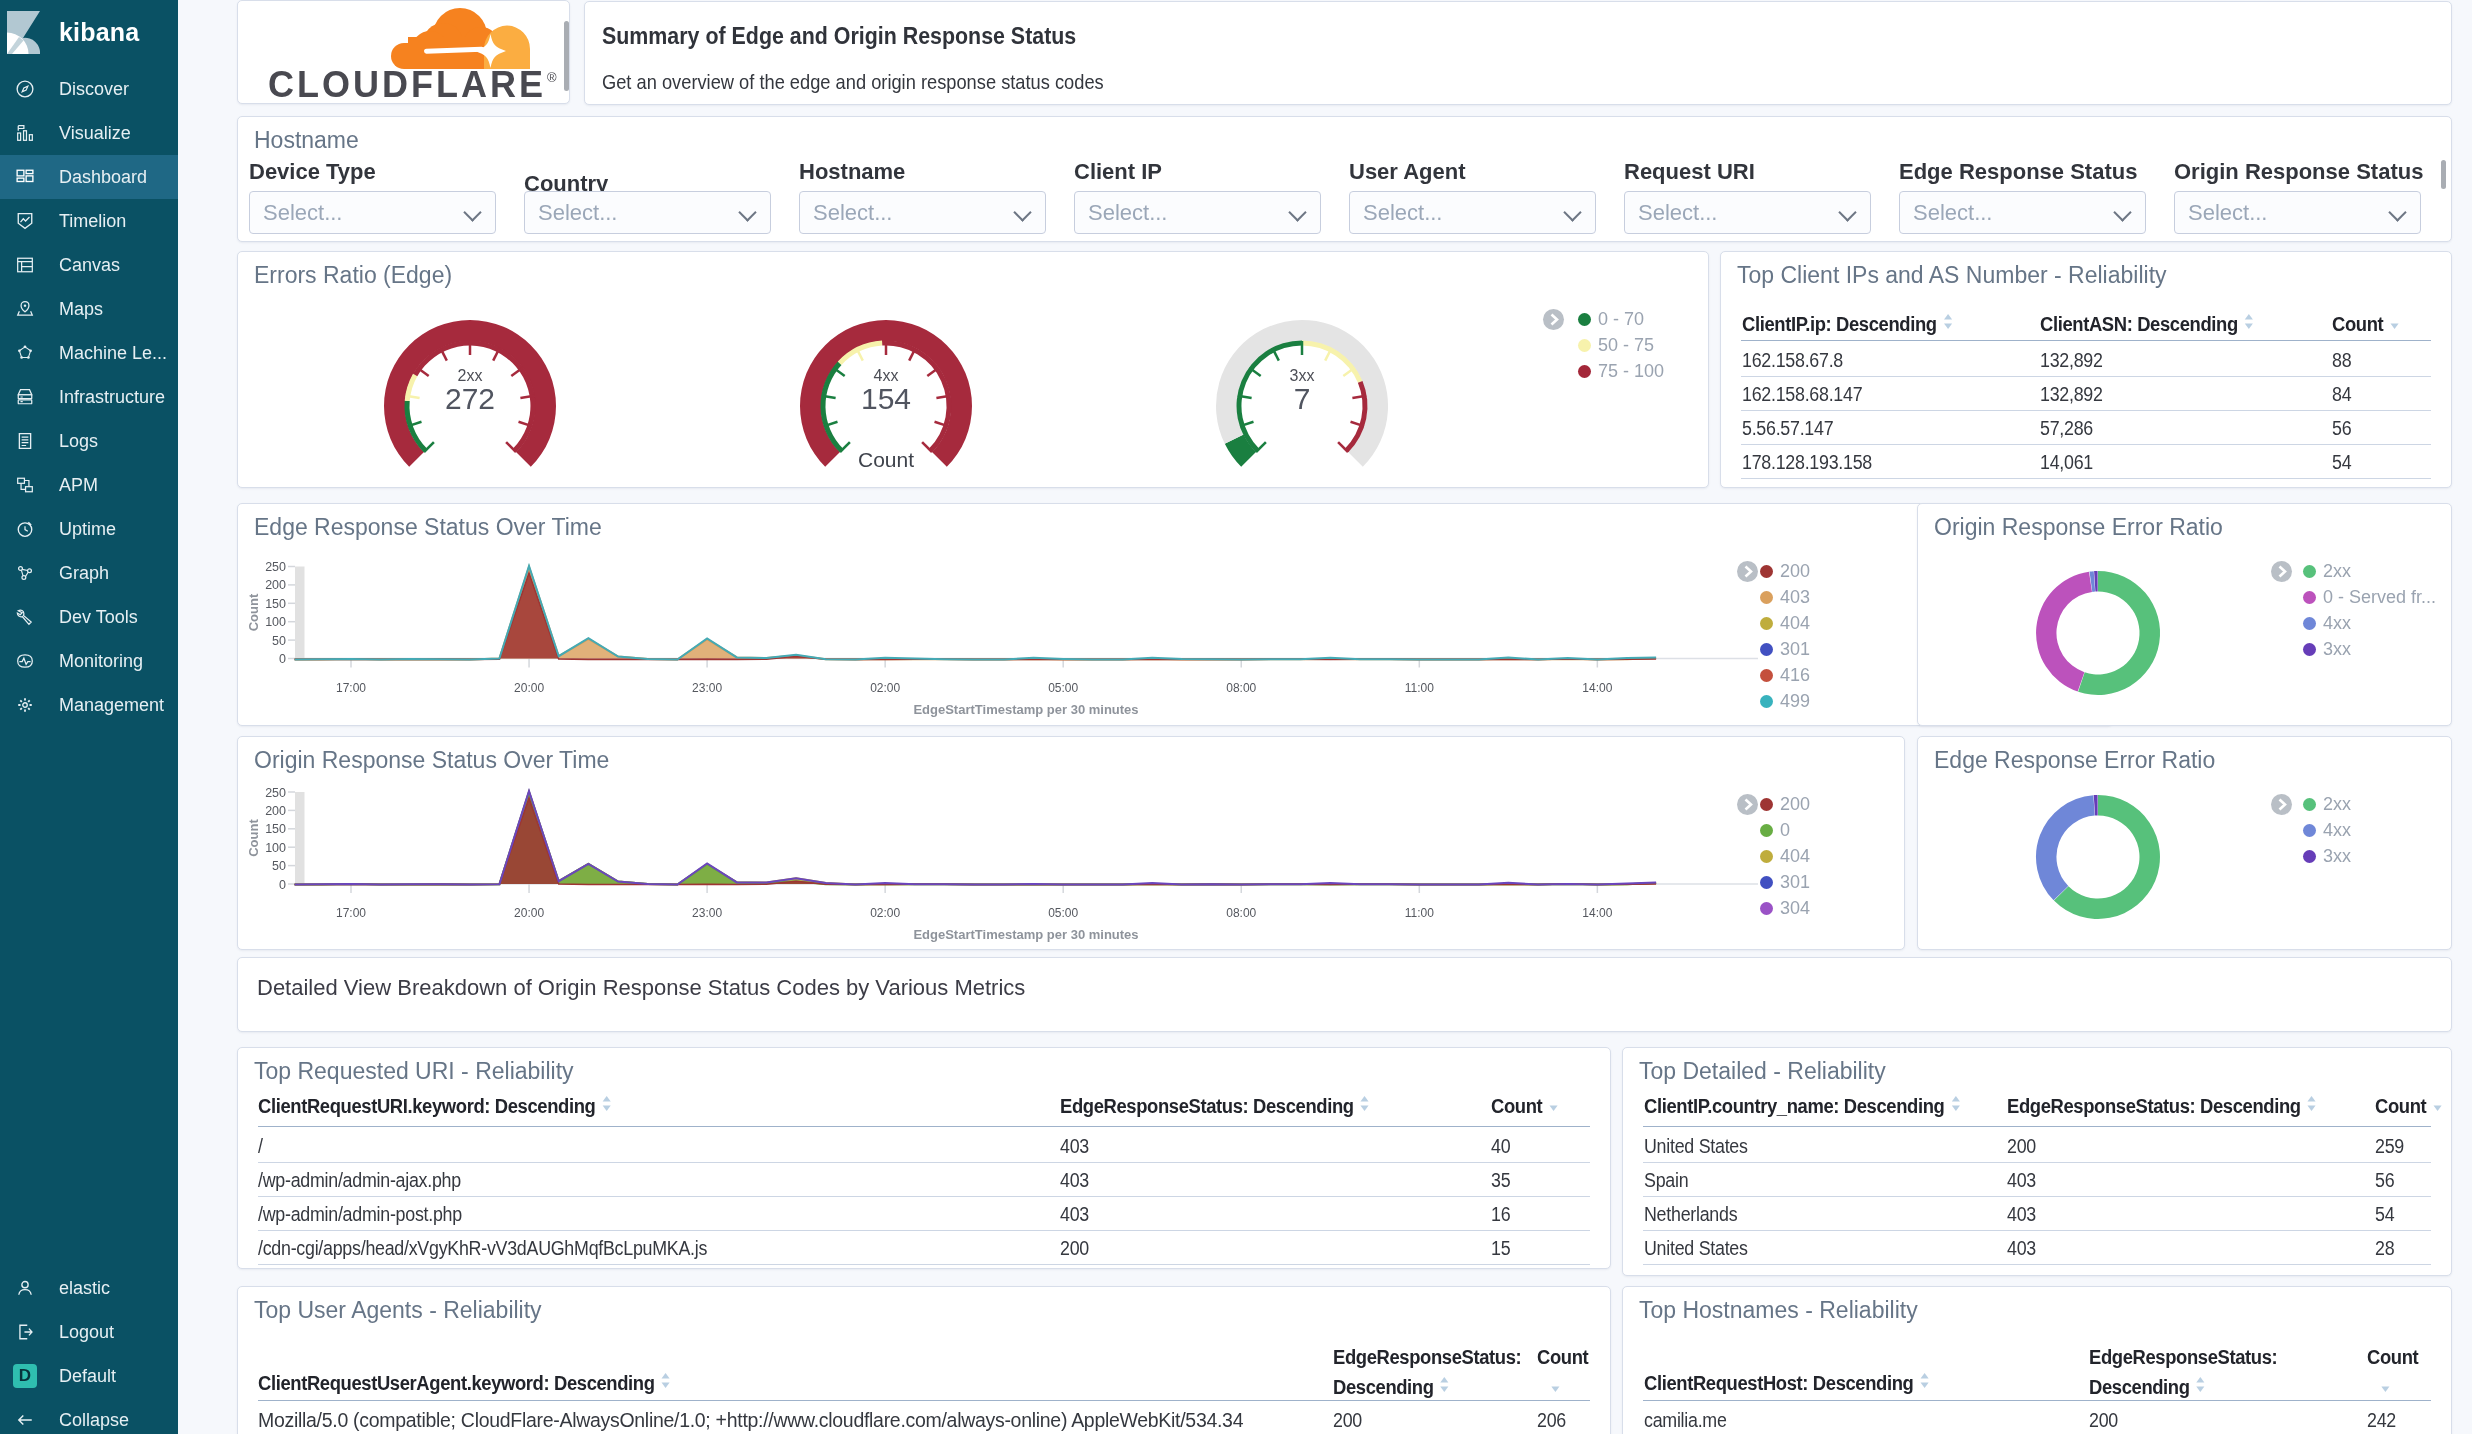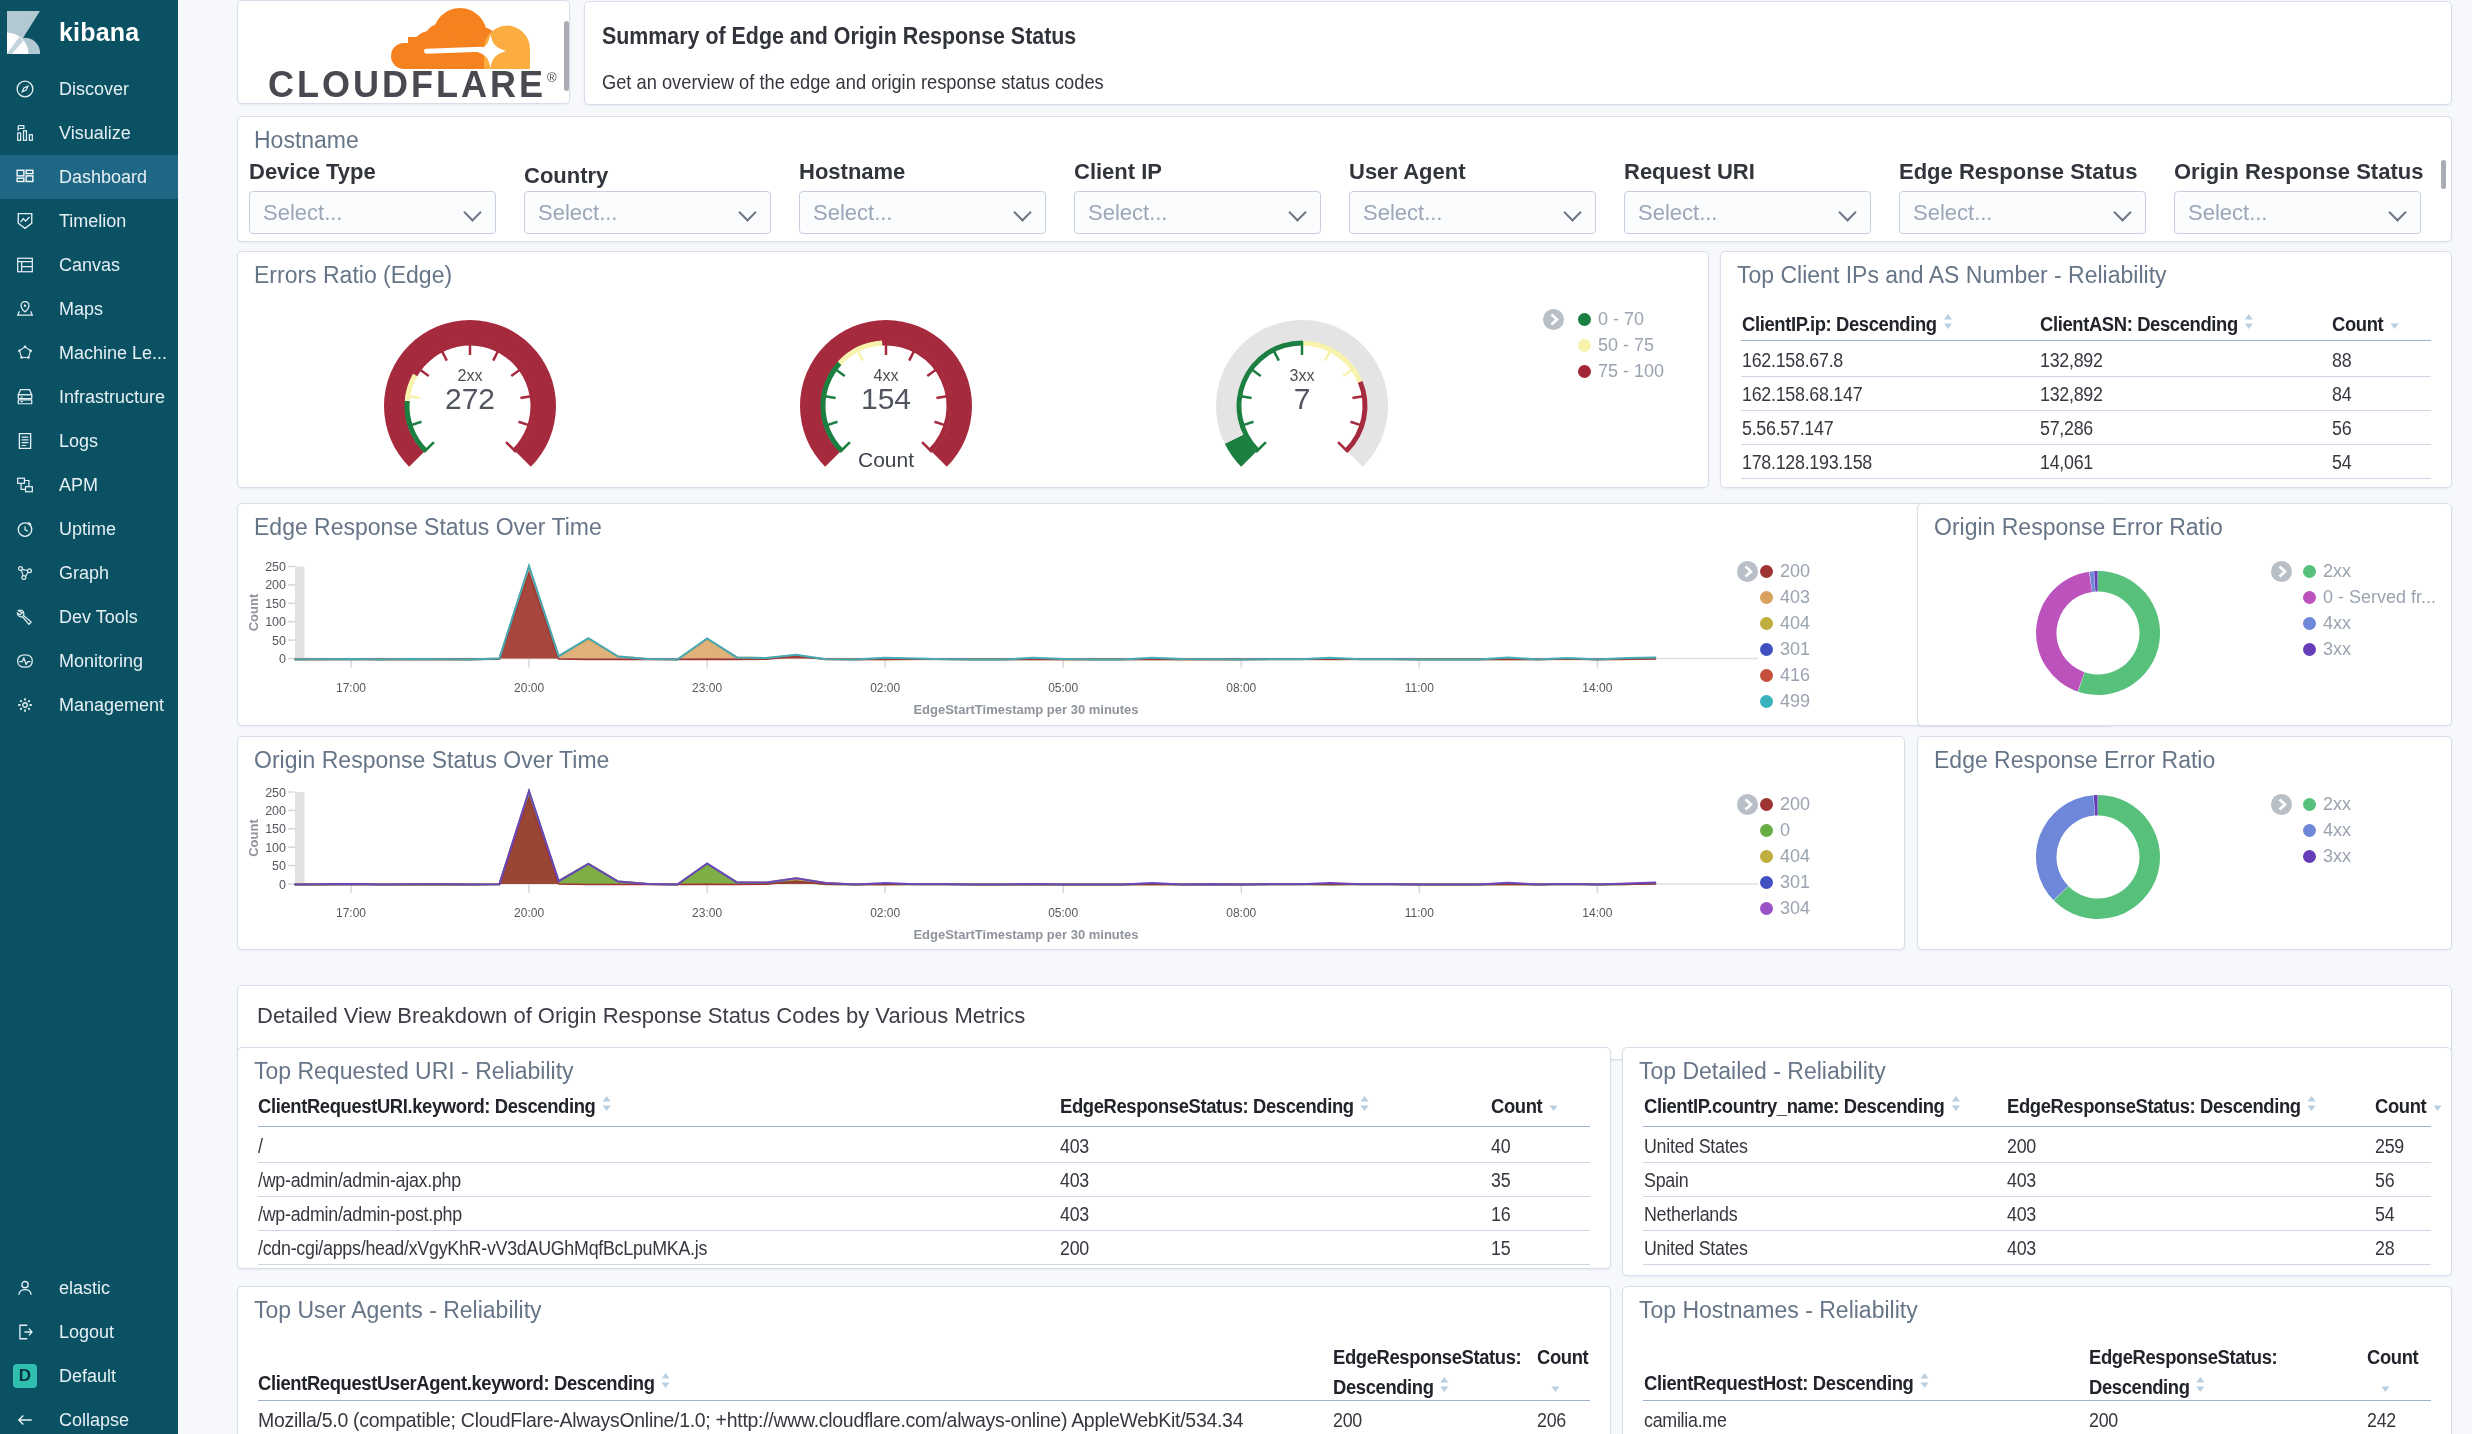--- a/index.html
+++ b/index.html
@@ -149,21 +149,21 @@
     <div class="scrollbar" style="left:326px;top:20px;width:5px;height:70px"></div>
   </div>
 <div class="panel" style="left:584px;top:1px;width:1868px;height:104px;overflow:hidden">
     <div style="position:absolute;left:17px;top:21px;font-size:23px;font-weight:700;color:#30333a;transform:scaleX(0.93);transform-origin:0 0;white-space:nowrap">Summary of Edge and Origin Response Status</div>
     <div style="position:absolute;left:17px;top:68px;font-size:21px;color:#34373e;transform:scaleX(0.87);transform-origin:0 0;white-space:nowrap">Get an overview of the edge and origin response status codes</div>
   </div>
 <div class="panel" style="left:237px;top:116px;width:2215px;height:126px;overflow:hidden">
     <div class="ptitle">Hostname</div>
     <div class="flabel" style="left:11px;top:42px">Device Type</div>
 <div class="fselect" style="left:11px;top:74px">Select...</div>
-<div class="flabel" style="left:286px;top:46px">Country</div>
+<div class="flabel" style="left:286px;top:54px">Country</div>
 <div class="fselect" style="left:286px;top:74px">Select...</div>
 <div class="flabel" style="left:561px;top:42px">Hostname</div>
 <div class="fselect" style="left:561px;top:74px">Select...</div>
 <div class="flabel" style="left:836px;top:42px">Client IP</div>
 <div class="fselect" style="left:836px;top:74px">Select...</div>
 <div class="flabel" style="left:1111px;top:42px">User Agent</div>
 <div class="fselect" style="left:1111px;top:74px">Select...</div>
 <div class="flabel" style="left:1386px;top:42px">Request URI</div>
 <div class="fselect" style="left:1386px;top:74px">Select...</div>
 <div class="flabel" style="left:1661px;top:42px">Edge Response Status</div>
@@ -476,21 +476,21 @@
 <div class="litem">
         <span class="ldot" style="background:#6f87d8"></span>
         <span style="white-space:nowrap;overflow:hidden">4xx</span>
       </div>
 <div class="litem">
         <span class="ldot" style="background:#663db8"></span>
         <span style="white-space:nowrap;overflow:hidden">3xx</span>
       </div>
 </div>
   </div>
-<div class="panel" style="left:237px;top:985px;width:2215px;height:75px;overflow:hidden">
+<div class="panel" style="left:237px;top:957px;width:2215px;height:75px;overflow:hidden">
     <div class="mdtext" style="position:absolute;left:19px;top:17px">Detailed View Breakdown of Origin Response Status Codes by Various Metrics</div>
   </div>
 <div class="panel" style="left:237px;top:1047px;width:1374px;height:222px;overflow:hidden">
     <div class="ptitle">Top Requested URI - Reliability</div>
     <div class="thead" style="position:absolute;left:20px;top:47px">ClientRequestURI.keyword: Descending<svg class="sorticon" width="12" height="17" viewBox="0 0 12 17">
         <path d="M6 1 L10.4 6.5 H1.6 Z" fill="#b9cfe2"></path>
         <path d="M6 16 L1.6 10.5 H10.4 Z" fill="#b9cfe2"></path>
       </svg></div>
 <div class="thead" style="position:absolute;left:822px;top:47px">EdgeResponseStatus: Descending<svg class="sorticon" width="12" height="17" viewBox="0 0 12 17">
         <path d="M6 1 L10.4 6.5 H1.6 Z" fill="#b9cfe2"></path>

